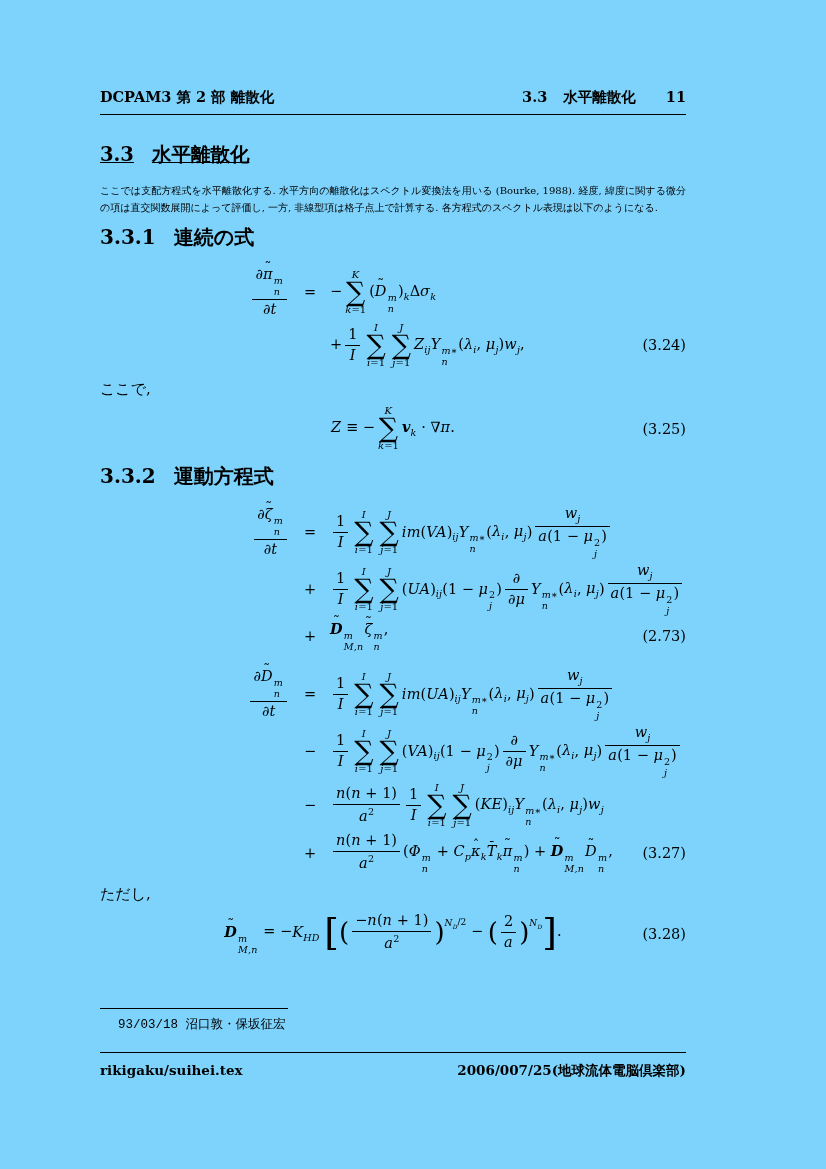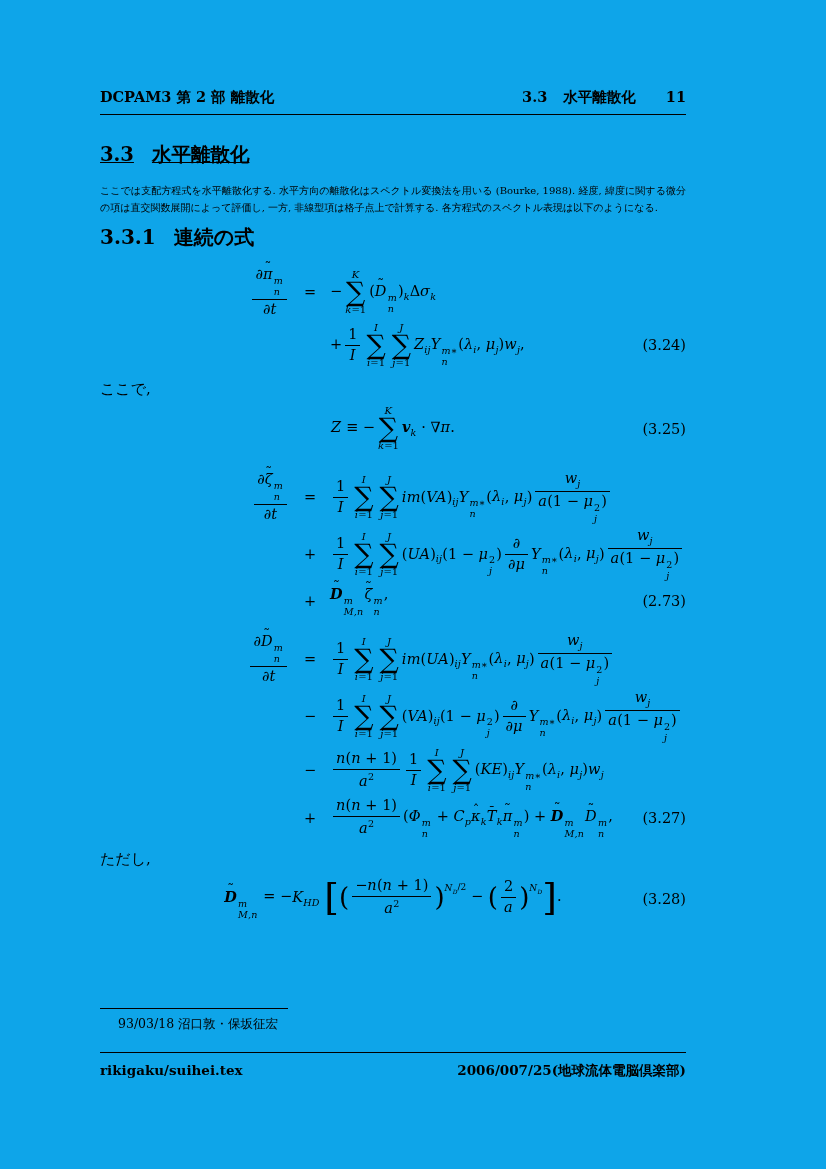--- a/index.html
+++ b/index.html
@@ -1,18 +1,18 @@
 <!DOCTYPE html>
 <html><head>
 <meta charset="utf-8">
 <style>
   * { box-sizing: border-box; }
   body { margin:0; background:#ffffff; }
   .page {
-    position:relative; width:826px; height:1169px; background:#0ea5e9;
+    position:relative; width:826px; height:1169px; background:#7dd3fc;
     font-family:"DejaVu Serif","Liberation Serif",serif; color:#000;
     padding:88px 140px 0 100px; overflow:hidden;
   }
   
   .runninghead { display:flex; justify-content:space-between; align-items:baseline;
     font-weight:bold; font-size:14.5px; }
   .rh-title { margin-left:16px; }
   .rh-page  { margin-left:30px; }
   .headrule { border-bottom:1.2px solid #000; margin-top:7px; }
 
@@ -51,21 +51,21 @@
   .brr::after{ content:'¯'; position:absolute; top:-0.3em; left:50%; transform:translateX(-50%); font-size:0.9em; }
   .bp { font-size:1.8em; vertical-align:middle; line-height:0; }
   .bb { font-size:2.6em; vertical-align:middle; line-height:0; }
   sup.ex { font-size:0.62em; vertical-align:1.25em; }
   .scr { font-weight:bold; font-style:italic; }
   i { letter-spacing:0.2px; }
 
   
   .footnote-area { position:absolute; left:100px; top:1008px; font-size:12.5px; }
   .fnrule { width:188px; border-top:1px solid #000; margin-bottom:7px; }
-  .fntext { padding-left:18px; }
+  .fntext { padding-left:18px;font-family:Liberation Mono, monospace; }
   .pagefooter { position:absolute; left:100px; right:140px; top:1052px; font-size:13.5px;font-weight:bold; }
   .ftrule { border-top:1px solid #000; margin-bottom:9px; }
   .ftrow { display:flex; justify-content:space-between; }
 </style>
 </head>
 <body>
 
 <div class="page">
 
   <div class="runninghead">
@@ -130,20 +130,23 @@
 
   <div class="eqcenter">
     <span><i>Z</i> ≡ −<span class="sm">
           <span class="st"><i>K</i></span>
           <span class="sg">∑</span>
           <span class="sb"><i>k</i>=1</span>
         </span><b><i>v</i></b><sub><i>k</i></sub> · ∇<i>π</i>.</span>
     <span class="eqnum">(3.25)</span>
   </div>
 
+  <div class="subsec">
+    <span>3.3.2</span><span class="h-title">運動方程式</span>
+  </div>
 
   <div class="eqblock">
     <div class="eqrow">
       <span class="lhscol">
           <span class="fr">
             <span class="fn">∂<span class="tl"><i>ζ</i></span><span class="ss">
                 <span><i>m</i></span>
                 <span><i>n</i></span>
               </span></span>
             <span class="fd">∂<i>t</i></span>

